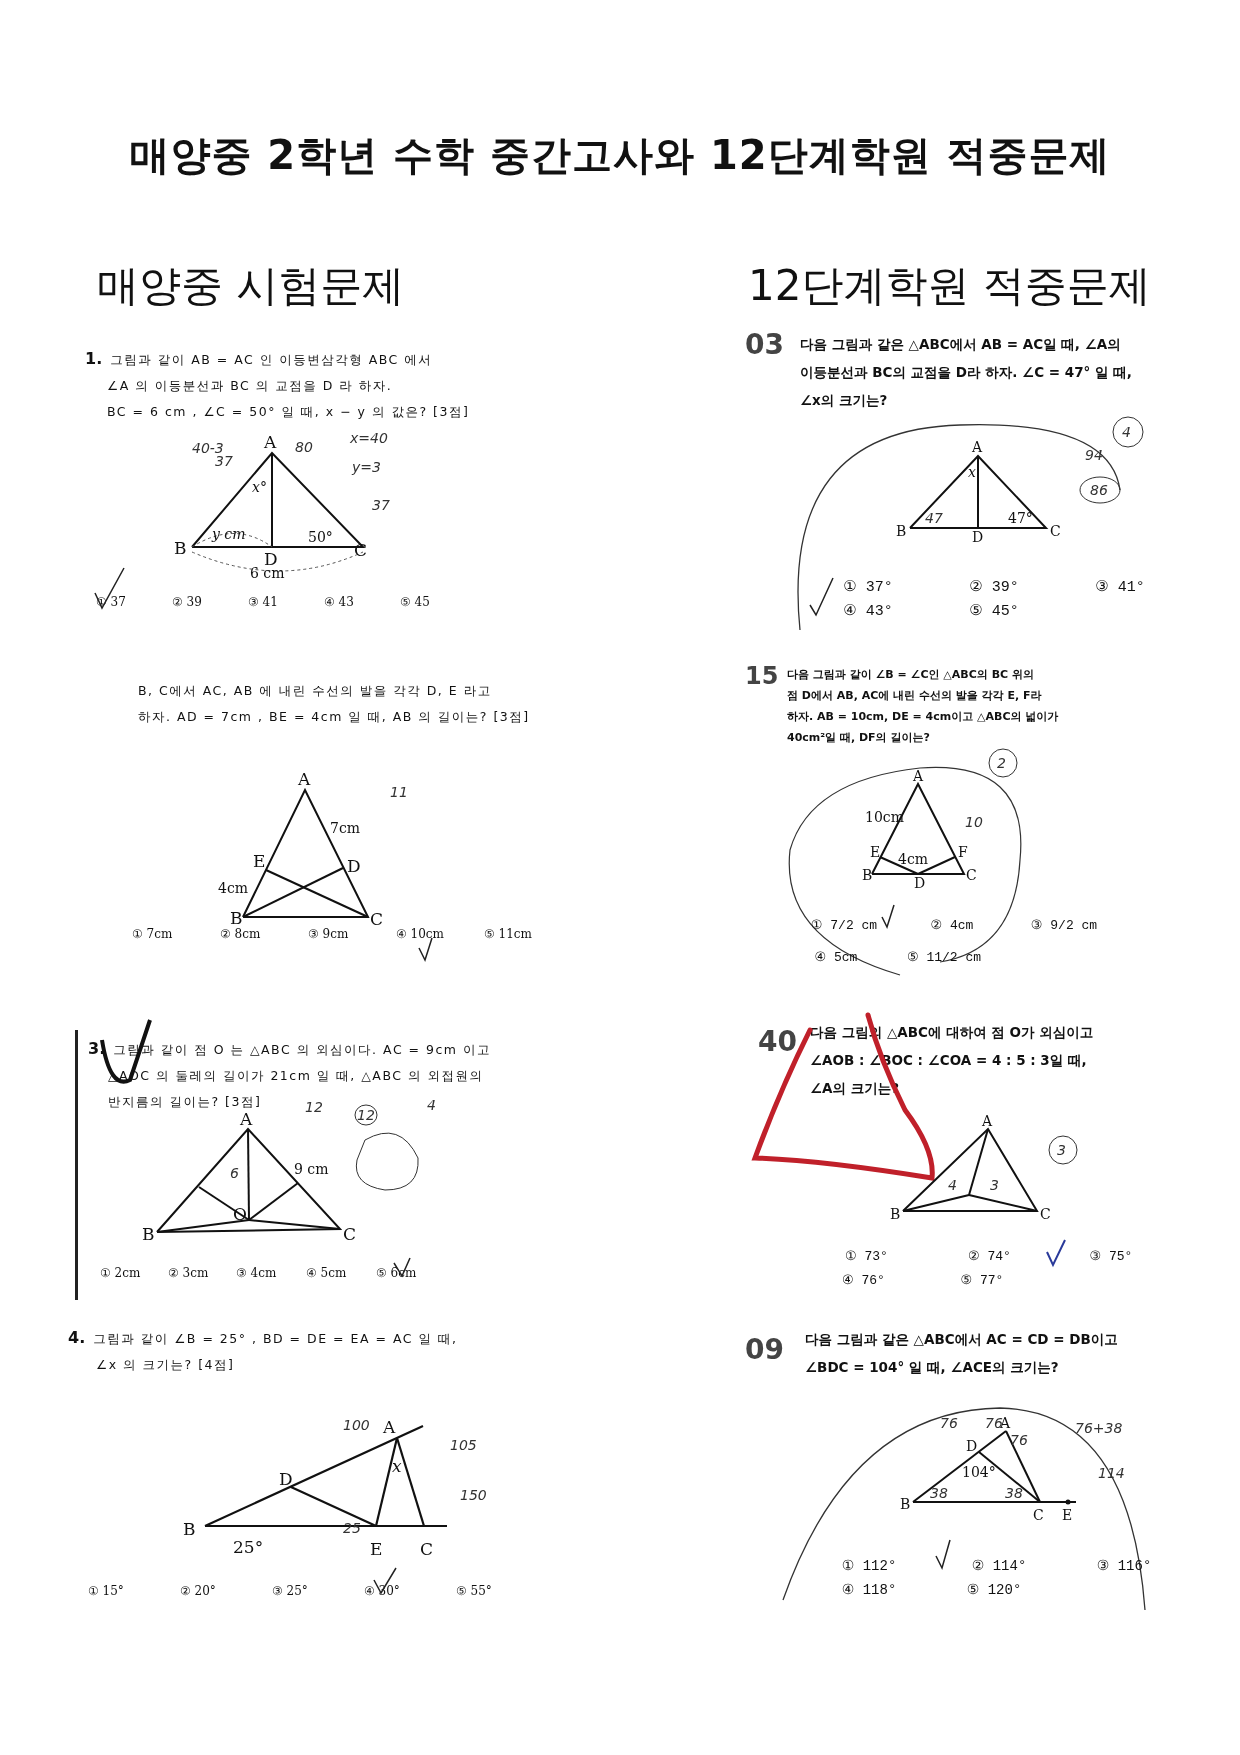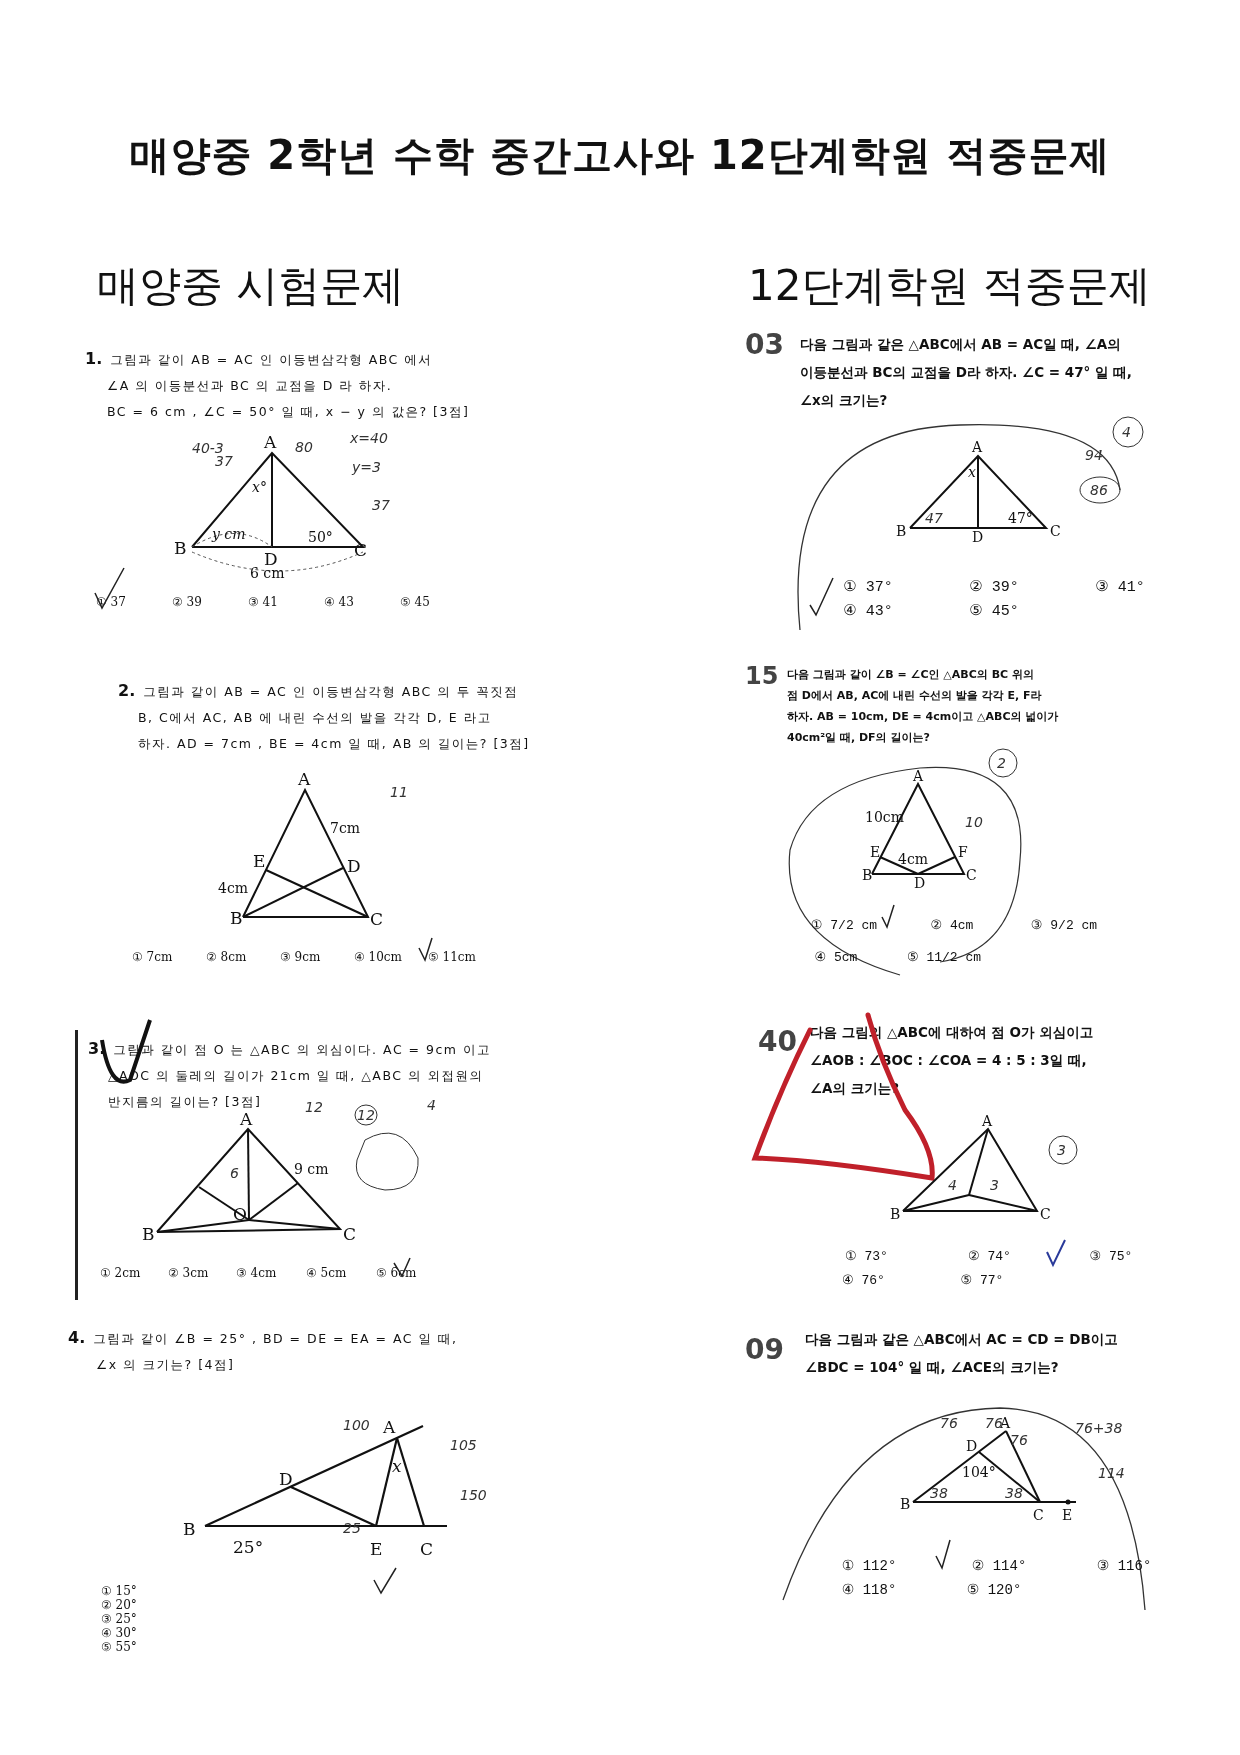--- a/index.html
+++ b/index.html
@@ -63,41 +63,40 @@
 <div class="choices" style="left:96px; top:595px;">
   <span style="width:76px">① 37</span>
   <span style="width:76px">② 39</span>
   <span style="width:76px">③ 41</span>
   <span style="width:76px">④ 43</span>
   <span style="width:76px">⑤ 45</span>
 </div>
 
 <div class="prob" style="left:118px; top:678px;">
   <div class="qtext">
-    <div><span class="num">2.</span><span>그림과 같이 AB = AC 인 이등변삼각형 ABC 의 두 꼭짓점</span></div>
     <div style="padding-left:20px;">B, C에서 AC, AB 에 내린 수선의 발을 각각 D, E 라고</div>
     <div style="padding-left:20px;">하자. AD = 7cm , BE = 4cm 일 때, AB 의 길이는? [3점]</div>
   </div>
 </div>
 <svg style="left:0; top:0;" width="1240" height="1755">
   <g stroke="#111" stroke-width="2" fill="none">
     <polyline points="243,917 305,790 368,917 243,917"></polyline>
     <line x1="266" y1="870" x2="368" y2="917"></line>
     <line x1="343" y1="868" x2="243" y2="917"></line>
   </g>
   <text class="lbl" x="298" y="785">A</text>
   <text class="lbl" x="230" y="924">B</text>
   <text class="lbl" x="370" y="925">C</text>
   <text class="lbl" x="347" y="872">D</text>
   <text class="lbl" x="253" y="867">E</text>
   <text class="slbl" x="330" y="833">7cm</text>
   <text class="slbl" x="218" y="893">4cm</text>
   <text class="hw" x="390" y="797">11</text>
 </svg>
-<div class="choices" style="left:132px; top:950px;">
+<div class="choices" style="left:132px; top:927px;gap:14px;">
   <span style="width:74px">① 7cm</span>
   <span style="width:74px">② 8cm</span>
   <span style="width:74px">③ 9cm</span>
   <span style="width:74px">④ 10cm</span>
   <span style="width:74px">⑤ 11cm</span>
 </div>
 
 <div class="prob" style="left:88px; top:1036px;">
   <div class="qtext">
     <div><span class="num">3.</span><span>그림과 같이 점 O 는 △ABC 의 외심이다. AC = 9cm 이고</span></div>
@@ -154,21 +153,21 @@
   <text class="lbl" x="420" y="1555" font-size="20">C</text>
   <text class="lbl" x="279" y="1485" font-size="20">D</text>
   <text class="lbl" x="370" y="1555" font-size="20">E</text>
   <text class="lbl" x="392" y="1472" font-style="italic">x</text>
   <text class="lbl" x="233" y="1553">25°</text>
   <text class="hw" x="343" y="1430">100</text>
   <text class="hw" x="450" y="1450">105</text>
   <text class="hw" x="460" y="1500">150</text>
   <text class="hw" x="343" y="1533" font-size="11">25</text>
 </svg>
-<div class="choices" style="left:101px; top:1584px;flex-direction:column;">
+<div class="choices" style="left:88px; top:1584px;">
   <span style="width:92px">① 15°</span>
   <span style="width:92px">② 20°</span>
   <span style="width:92px">③ 25°</span>
   <span style="width:92px">④ 30°</span>
   <span style="width:92px">⑤ 55°</span>
 </div>
 
 <div class="rnum" style="left:745px; top:328px;">03</div>
 <div class="prob rtext" style="left:800px; top:330px;">
   <div>다음 그림과 같은 △ABC에서 AB = AC일 때, ∠A의</div>

